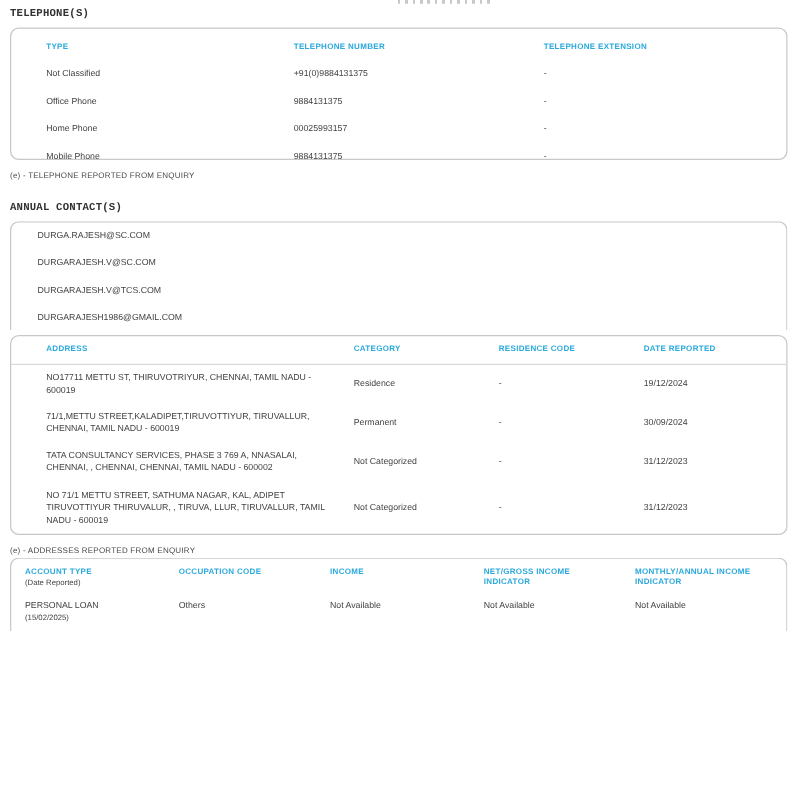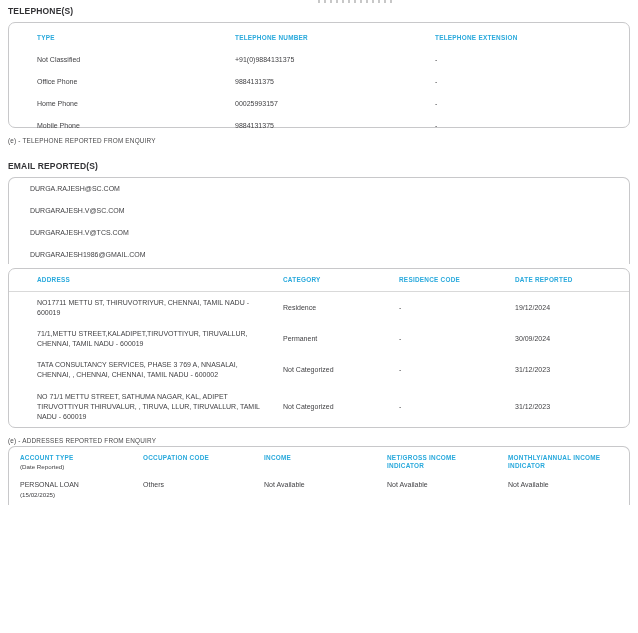--- a/index.html
+++ b/index.html
@@ -21,20 +21,21 @@
   
   .clip-fragment{
     position:absolute;top:0;left:318px;width:74px;height:3px;
     background:repeating-linear-gradient(90deg,#9a9a9a 0 2px,transparent 2px 6px);
     opacity:.55;
   }
   .section-title{
     margin:0 8px 0 8px;
     font-size:8.5px;font-weight:bold;color:var(--title);
     letter-spacing:.02em;
+    font-family:Liberation Mono, monospace;
   }
   .t1{padding-top:6px;}
   .box{
     margin:6px 8px 0 8px;
     border:1px solid var(--border);
     border-radius:7px;
     background:#fff;
     box-sizing:border-box;
   }
   .box.clipped{
@@ -107,21 +108,21 @@
       <div class="cell">-</div>
     </div>
     <div class="tel-grid tel-row">
       <div class="cell">Mobile Phone</div>
       <div class="cell">9884131375</div>
       <div class="cell">-</div>
     </div>
   </div>
   <div class="footnote">(e) - TELEPHONE REPORTED FROM ENQUIRY</div>
 
-  <div class="section-title sec-gap-emails">EMAIL REPORTED(S)</div>
+  <div class="section-title sec-gap-emails">ANNUAL CONTACT(S)</div>
   <div class="box clipped email-box">
     <div class="email-item">
         <span class="cell">DURGA.RAJESH@SC.COM</span>
       </div>
     <div class="email-item">
         <span class="cell">DURGARAJESH.V@SC.COM</span>
       </div>
     <div class="email-item">
         <span class="cell">DURGARAJESH.V@TCS.COM</span>
       </div>

